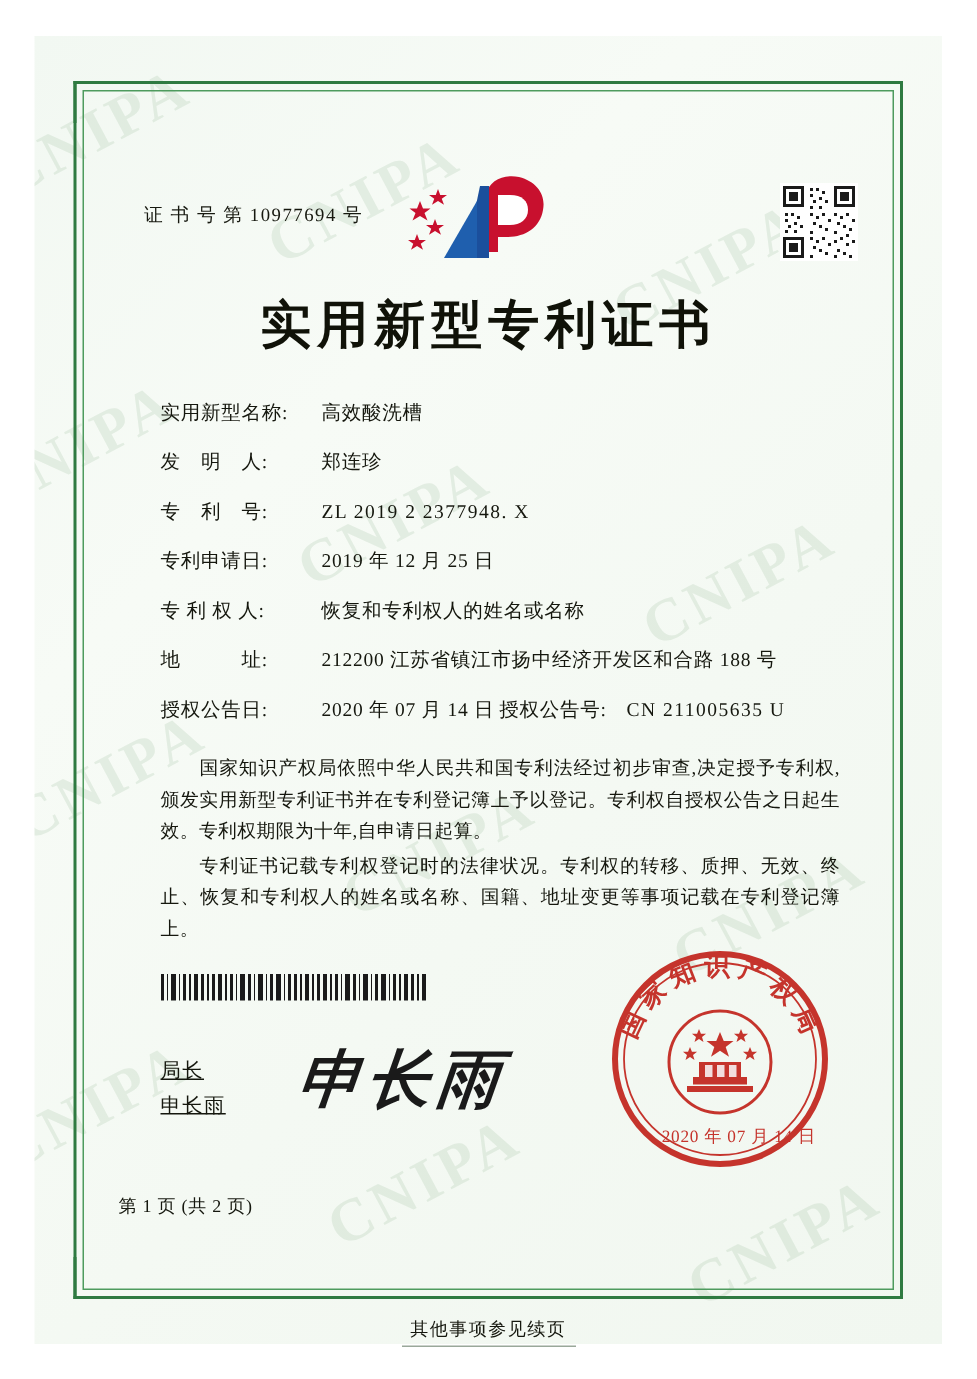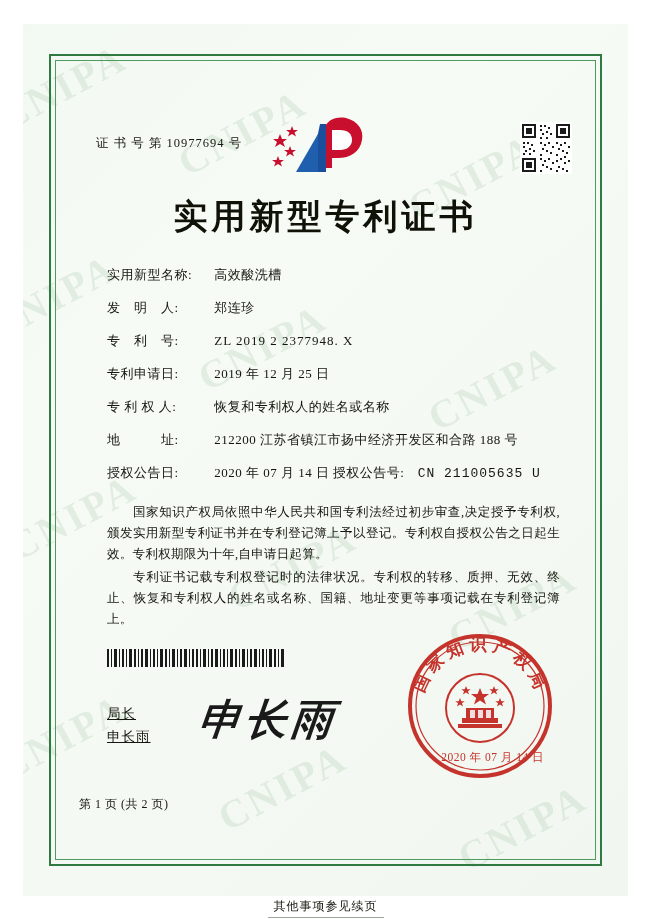--- a/index.html
+++ b/index.html
@@ -153,21 +153,20 @@
   }
   .field-extra-label {
     display: inline-block;
     letter-spacing: 0.5px;
     text-align: center;
   }
   .field-extra-value {
     display: inline-block;
     margin-left: 10px;
     letter-spacing: 1px;
-    font-family: Liberation Mono, monospace;
   }
 
   
   .para-block {
     position: absolute;
     top: 418px;
     left: 28px;
     right: 12px;
     font-size: 12.5px;
     line-height: 21px;
@@ -244,21 +243,20 @@
 
   .footnote {
     position: absolute;
     left: 0;
     right: 0;
     top: 852px;
     text-align: center;
     font-size: 12px;
     color: #15170e;
     letter-spacing: 1px;
-    margin-top: 20px;
   }
   .footnote span {
     display: inline-block;
     padding: 2px 6px;
     border-bottom: 1px solid #9aa89a;
   }
 </style>
 </head>
 <body>
 

